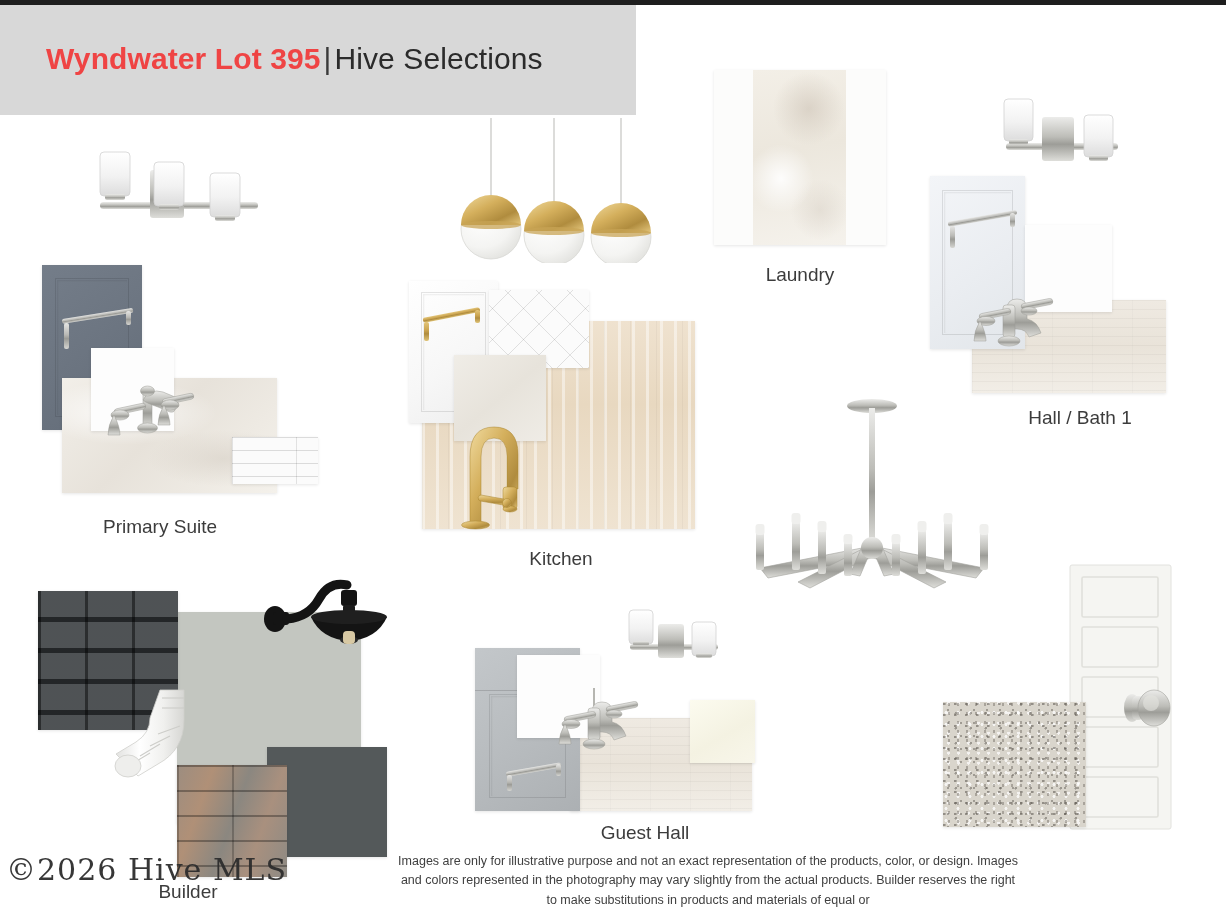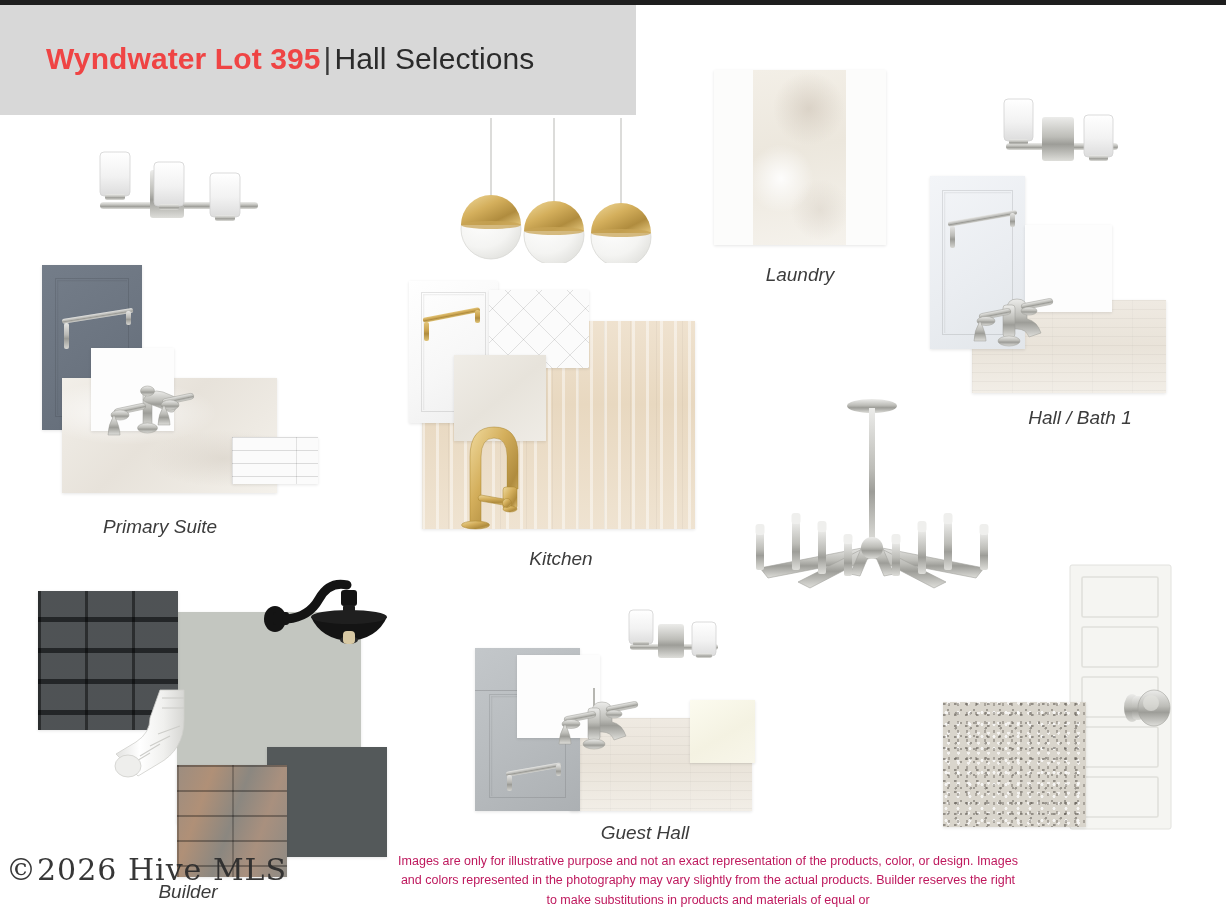--- a/index.html
+++ b/index.html
@@ -20,21 +20,21 @@
     font-size:30px; font-weight:700; letter-spacing:.1px;
     color:#2b2b2b; white-space:nowrap;
   }
   #board-title .accent { color:#ef4444; }
   #board-title .sep { color:#3a3a3a; font-weight:400; padding:0 3px; }
   #board-title .plain { color:#2b2b2b; font-weight:400; }
 
   
   .group-label {
     position:absolute; font-size:19px; color:#3c3c3c;
-    white-space:nowrap; text-align:center;font-style:italic;
+    white-space:nowrap; text-align:center;
   }
 
   
   .sw { position:absolute; }
 
   .tile-white { background:#fdfdfd; box-shadow:0 0 0 1px #ececec inset; }
   .tile-shadow { box-shadow:0 1px 3px rgba(0,0,0,.10); }
 
   
   .door-shaker { position:absolute; }
@@ -124,35 +124,35 @@
     background-size: 11px 11px, 13px 13px, 9px 9px, 15px 15px, 12px 12px, 10px 10px;
   }
 
   
   .nickel { background:linear-gradient(180deg,#e6e6e4 0%,#b9b9b5 45%,#9b9b96 60%,#d6d6d2 100%); }
   .brass  { background:linear-gradient(180deg,#e3c579 0%,#c9a24e 45%,#b08c3e 62%,#e0c478 100%); }
 
   
   #disclaimer {
     position:absolute; left:398px; top:852px; width:620px;
-    font-size:12.5px; line-height:1.55; color:#be185d; text-align:center;
+    font-size:12.5px; line-height:1.55; color:#404040; text-align:center;
   }
   #mls-watermark {
     position:absolute; left:6px; top:852px;
     font-size:30px; letter-spacing:1px; color:#2d2d2d;
     font-family:"DejaVu Serif", serif; white-space:nowrap; opacity:.95;
   }
 </style>
 </head>
 <body>
 
 <div id="top-strip"></div>
 <div id="header-bar"></div>
 <div id="board-title">
-  <span class="accent">Wyndwater Lot 395</span><span class="sep">|</span><span class="plain">Hall Selections</span>
+  <span class="accent">Wyndwater Lot 395</span><span class="sep">|</span><span class="plain">Hive Selections</span>
 </div>
 
 <div>
 
   <svg class="sw" style="left:78px; top:140px;" width="200" height="100" viewBox="0 0 200 100">
     <defs>
       <linearGradient id="nk1" x1="0" y1="0" x2="0" y2="1">
         <stop offset="0" stop-color="#ececea"></stop>
           <stop offset=".45" stop-color="#bdbdb8"></stop>
         <stop offset=".62" stop-color="#9d9d98"></stop>

